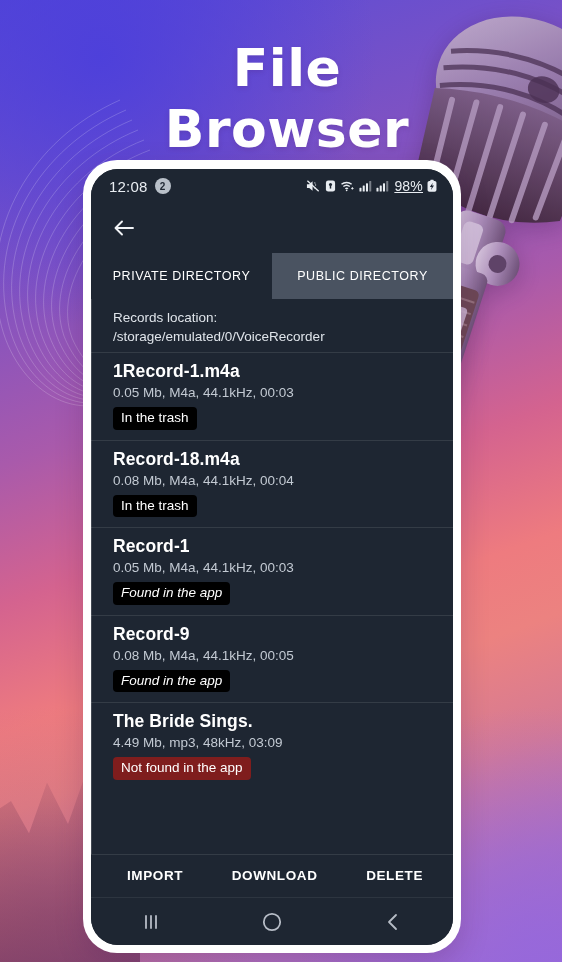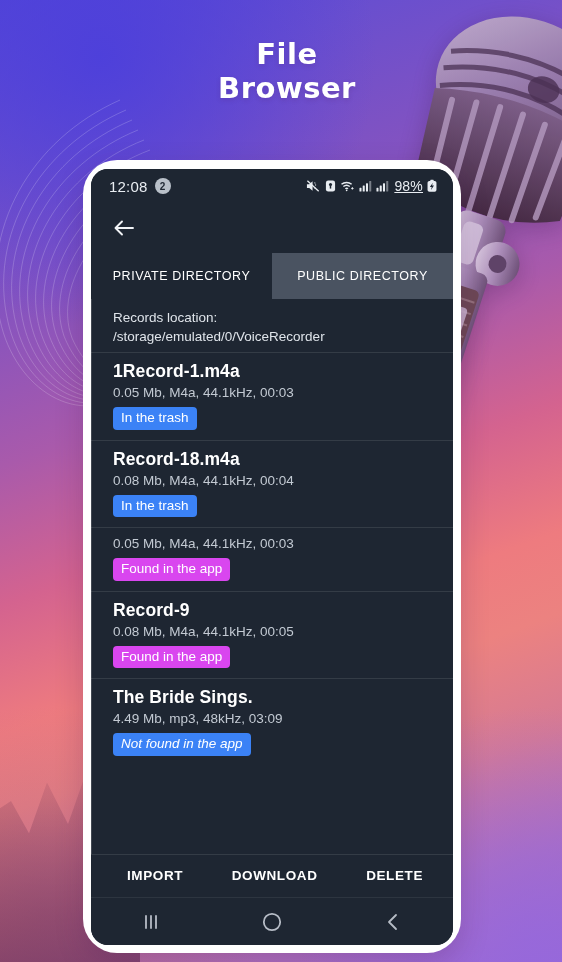--- a/index.html
+++ b/index.html
@@ -57,42 +57,42 @@
   }
   .mic-wrap svg { width: 100%; height: 100%; filter: drop-shadow(0 6px 12px rgba(60,20,60,.28)); }
 
   
   .hero-title {
     position: absolute; left: 12px; right: 0; top: 38px;
     text-align: center;
     color: #ffffff;
     font-family: "DejaVu Sans", sans-serif;
     font-weight: bold;
-    font-size: 29px;
+    font-size: 52px;
     line-height: 1.17;
     letter-spacing: 0.5px;
     text-shadow: 0 2px 5px rgba(80,30,90,.18);
   }
 
   
   .phone {
     position: absolute;
     left: 83px;
     top: 160px;
     width: 378px;
     height: 793px;
     background: #ffffff;
     border-radius: 34px;
     padding: 9px 8px 8px 8px;
     box-shadow: 0 10px 28px rgba(70,25,80,.22);
   }
   .screen {
     width: 100%; height: 100%;
     background: #1e2632;
-    border-radius: 17px;
+    border-radius: 27px;
     overflow: hidden;
     display: flex;
     flex-direction: column;
     position: relative;
   }
 
   
   .statusbar {
     height: 34px;
     flex: 0 0 34px;
@@ -180,23 +180,23 @@
     margin-bottom: 7px;
   }
   .chip {
     display: inline-block;
     padding: 3px 8px 4px 8px;
     border-radius: 4px;
     color: #ffffff;
     font-size: 13.5px;
     line-height: 1.15;
   }
-  .chip.trash { background: #3b82f6; }
-  .chip.found { background: #d946ef; }
-  .chip.notfound { background: #3b82f6; font-style: italic; }
+  .chip.trash { background: #000000; }
+  .chip.found { background: #000000; font-style: italic; }
+  .chip.notfound { background: #7f1d1d; }
 
   
   .actions {
     display: flex;
     align-items: center;
     border-top: 1px solid rgba(255,255,255,.10);
     background: #1e2632;
     padding: 13px 20px 14px 20px;
   }
   .action {
@@ -402,20 +402,21 @@
         <span class="chip trash">In the trash</span>
       </div>
 
       <div class="row">
         <div class="row-name">Record-18.m4a</div>
         <div class="row-meta">0.08 Mb, M4a, 44.1kHz, 00:04</div>
         <span class="chip trash">In the trash</span>
       </div>
 
       <div class="row">
+        <div class="row-name">Record-1</div>
         <div class="row-meta">0.05 Mb, M4a, 44.1kHz, 00:03</div>
         <span class="chip found">Found in the app</span>
       </div>
 
       <div class="row">
         <div class="row-name">Record-9</div>
         <div class="row-meta">0.08 Mb, M4a, 44.1kHz, 00:05</div>
         <span class="chip found">Found in the app</span>
       </div>
 

